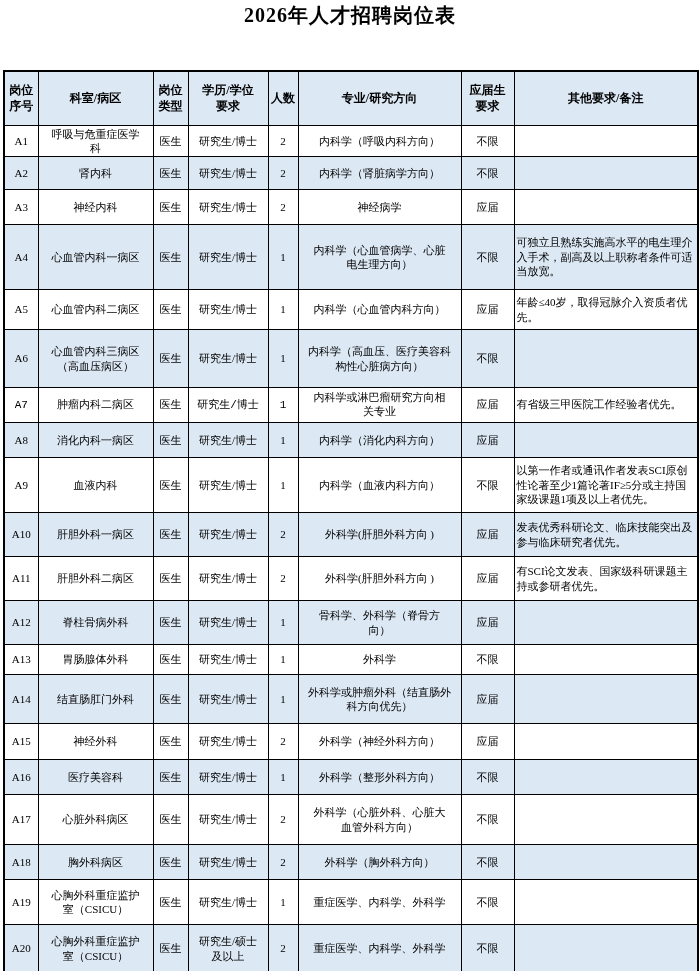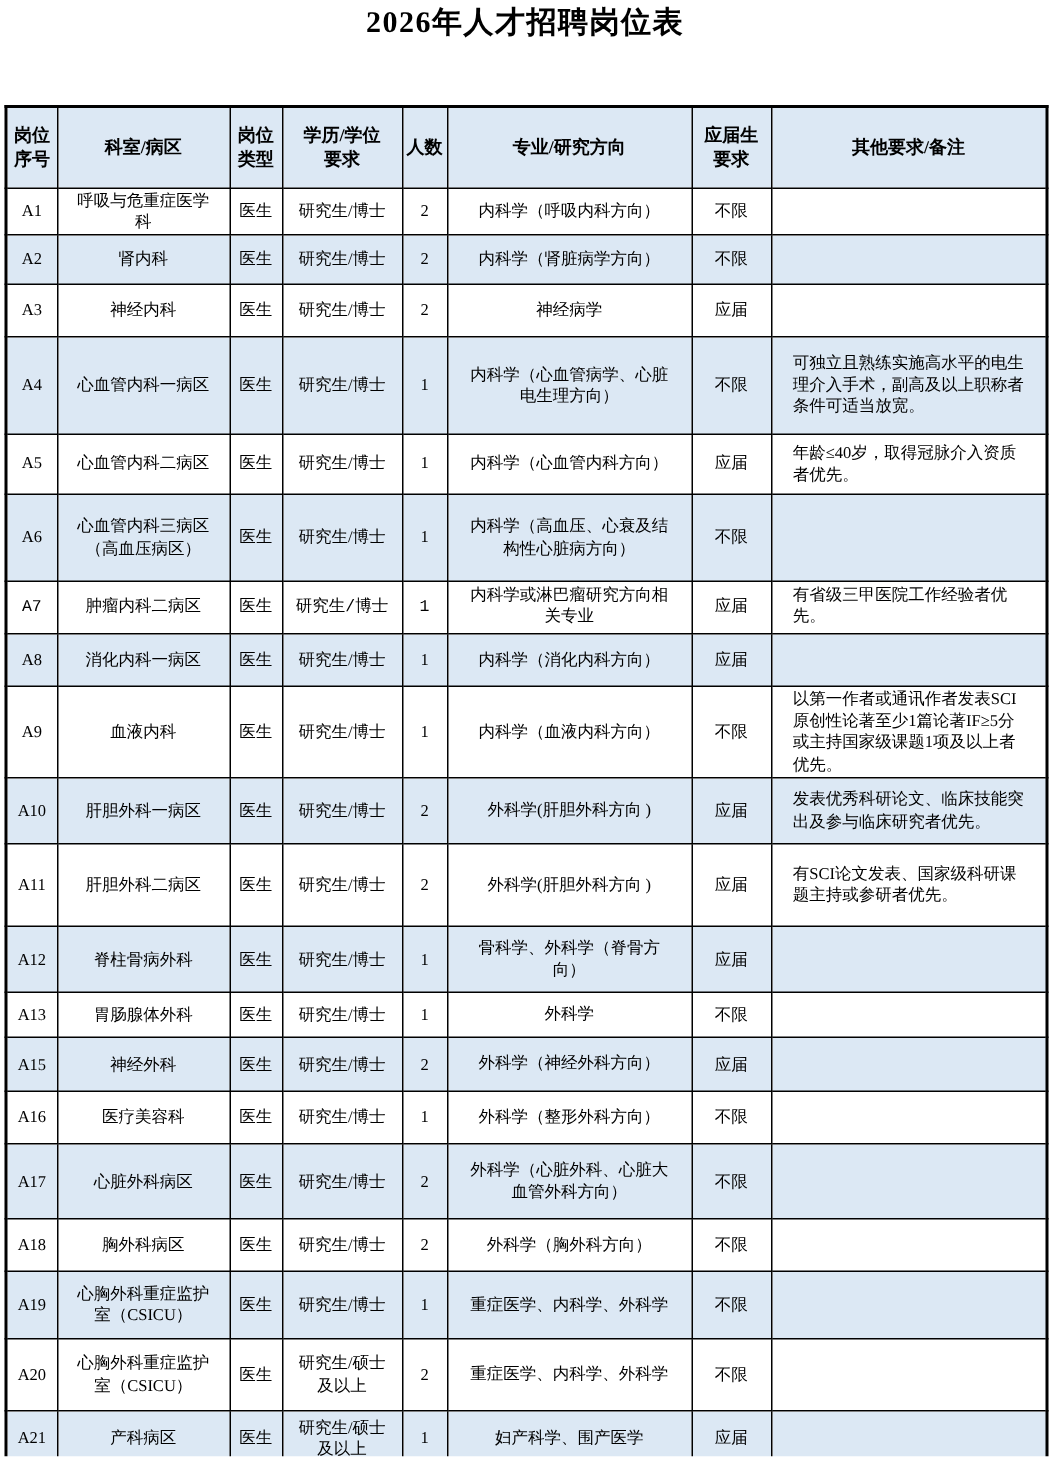--- a/index.html
+++ b/index.html
@@ -49,21 +49,21 @@
     line-height: 1.35;
   }
   table.recruit tbody td {
     font-size: 11px;
   }
   table.recruit tbody tr:nth-child(even) td {
     background: #dce8f4;
   }
   table.recruit tbody td.col-note {
     text-align: left;
-    padding: 1px 14px;
+    padding: 1px 2px;
     font-size: 11px;
     line-height: 1.32;
   }
   table.recruit tbody td.col-major { line-height: 1.32; }
 </style>
 </head>
 <body>
 
 <div class="page">
   <h1 class="doc-title">2026年人才招聘岗位表</h1>
@@ -148,21 +148,21 @@
           <td class="col-fresh">应届</td>
           <td class="col-note">年龄≤40岁，取得冠脉介入资质者优先。</td>
         </tr>
         <tr style="height: 58px;">
           <td class="col-id">A6</td>
           <td class="col-dept">心血管内科三病区
 （高血压病区）</td>
           <td class="col-type">医生</td>
           <td class="col-degree">研究生/博士</td>
           <td class="col-count">1</td>
-          <td class="col-major">内科学（高血压、心衰及结
+          <td class="col-major">内科学（高血压、医疗美容科
 构性心脏病方向）</td>
           <td class="col-fresh">不限</td>
           <td class="col-note"></td>
         </tr>
         <tr style="height: 35px; font-family: Liberation Mono, monospace;">
           <td class="col-id">A7</td>
           <td class="col-dept">肿瘤内科二病区</td>
           <td class="col-type">医生</td>
           <td class="col-degree">研究生/博士</td>
           <td class="col-count">1</td>
@@ -194,21 +194,21 @@
         <tr style="height: 44px;">
           <td class="col-id">A10</td>
           <td class="col-dept">肝胆外科一病区</td>
           <td class="col-type">医生</td>
           <td class="col-degree">研究生/博士</td>
           <td class="col-count">2</td>
           <td class="col-major">外科学(肝胆外科方向 )</td>
           <td class="col-fresh">应届</td>
           <td class="col-note">发表优秀科研论文、临床技能突出及参与临床研究者优先。</td>
         </tr>
-        <tr style="height: 55px;">
+        <tr style="height: 44px;">
           <td class="col-id">A11</td>
           <td class="col-dept">肝胆外科二病区</td>
           <td class="col-type">医生</td>
           <td class="col-degree">研究生/博士</td>
           <td class="col-count">2</td>
           <td class="col-major">外科学(肝胆外科方向 )</td>
           <td class="col-fresh">应届</td>
           <td class="col-note">有SCI论文发表、国家级科研课题主持或参研者优先。</td>
         </tr>
         <tr style="height: 44px;">
@@ -223,20 +223,31 @@
           <td class="col-note"></td>
         </tr>
         <tr style="height: 30px;">
           <td class="col-id">A13</td>
           <td class="col-dept">胃肠腺体外科</td>
           <td class="col-type">医生</td>
           <td class="col-degree">研究生/博士</td>
           <td class="col-count">1</td>
           <td class="col-major">外科学</td>
           <td class="col-fresh">不限</td>
+          <td class="col-note"></td>
+        </tr>
+        <tr style="height: 49px;">
+          <td class="col-id">A14</td>
+          <td class="col-dept">结直肠肛门外科</td>
+          <td class="col-type">医生</td>
+          <td class="col-degree">研究生/博士</td>
+          <td class="col-count">1</td>
+          <td class="col-major">外科学或肿瘤外科（结直肠外
+科方向优先）</td>
+          <td class="col-fresh">应届</td>
           <td class="col-note"></td>
         </tr>
         <tr style="height: 36px;">
           <td class="col-id">A15</td>
           <td class="col-dept">神经外科</td>
           <td class="col-type">医生</td>
           <td class="col-degree">研究生/博士</td>
           <td class="col-count">2</td>
           <td class="col-major">外科学（神经外科方向）</td>
           <td class="col-fresh">应届</td>

